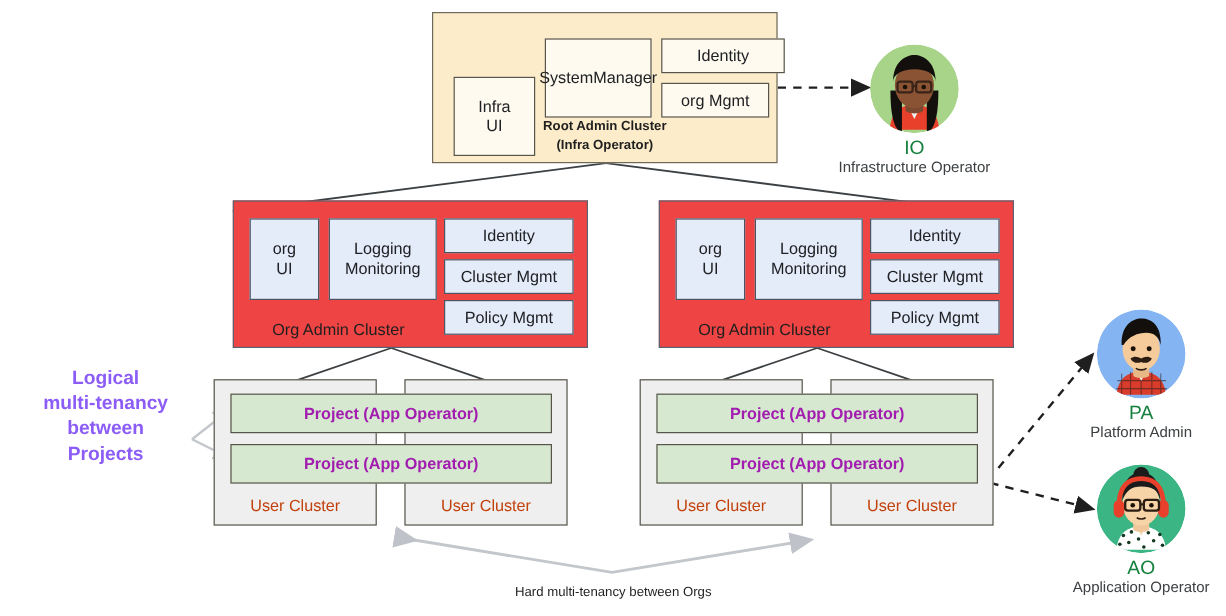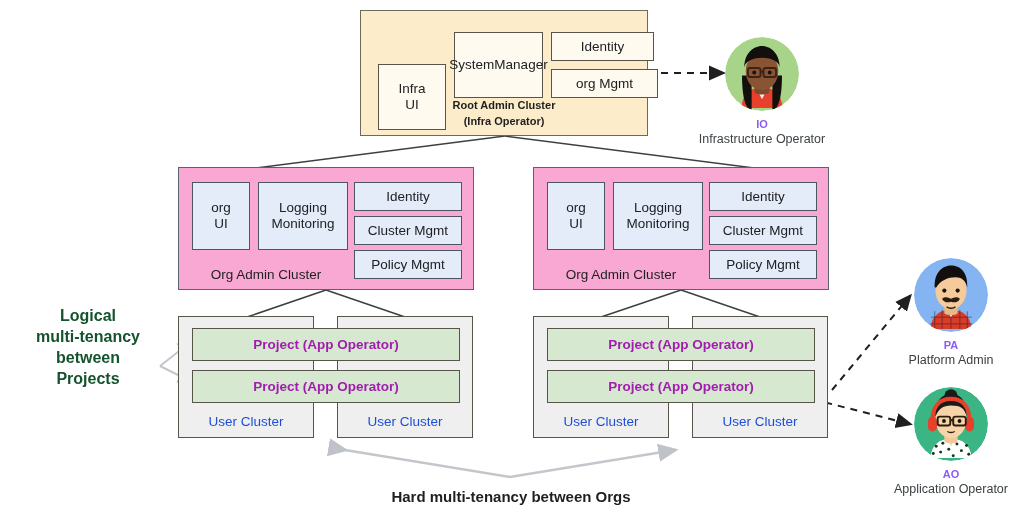--- a/index.html
+++ b/index.html
@@ -20,55 +20,55 @@
   }
   .root-title{
     position:absolute;left:0;right:0;bottom:6px;text-align:center;
     font-weight:bold;font-size:11px;line-height:16px;color:#1f1f1f;
   }
   .inner-cream{
     background:#fefaef;border:1.6px solid #57544a;
     font-size:13.5px;line-height:16px;color:#202124;
   }
 
-  .org-cluster{background:#f9a8d4;border:1.6px solid #5a6170;display:block;}
+  .org-cluster{background:#ef4444;border:1.6px solid #5a6170;display:block;margin-left:16px;}
   .org-title{
     position:absolute;left:8px;bottom:7px;width:158px;text-align:center;
     font-weight:normal;font-size:13.5px;color:#1f1f1f;
   }
   .inner-blue{
     background:#e4ecfa;border:1.6px solid #4c5564;
     font-size:13.5px;line-height:16px;color:#202124;
   }
 
   .user-cluster{background:#efefef;border:1.6px solid #57544a;display:block;}
   .uc-label{
     position:absolute;left:0;right:0;bottom:8px;text-align:center;
-    font-size:13.5px;color:#1d4ed8;
+    font-size:13.5px;color:#c2410c;
   }
 
   .project-bar{
     background:#d6e8d0;border:1.6px solid #57544a;
     font-weight:bold;font-size:13.5px;color:#a21caf;
     z-index:5;
   }
 
   .side-note{
     position:absolute;text-align:center;font-weight:bold;
-    font-size:16px;line-height:21px;color:#14532d;
+    font-size:16px;line-height:21px;color:#8b5cf6;
   }
   .bottom-note{
-    position:absolute;text-align:center;font-weight:bold;
-    font-size:15px;color:#1f1f1f;width:100%;
+    position:absolute;text-align:center;font-weight:normal;
+    font-size:11px;color:#1f1f1f;width:100%;
   }
 
   
   .persona{position:absolute;width:130px;text-align:center;}
   .persona .avatar{width:74px;height:74px;border-radius:50%;margin:0 auto;display:block;}
-  .persona .abbr{font-size:11px;color:#8b5cf6;margin-top:5px;line-height:16px;font-weight:bold;}
+  .persona .abbr{font-size:16px;color:#15803d;margin-top:5px;line-height:16px;}
   .persona .role{font-size:12.5px;color:#3c4043;line-height:15px;}
 </style>
 </head>
 <body>
 
 <div class="canvas">
 
   <svg class="wires" viewBox="0 0 1022 513">
     <defs>
       <marker id="mk-dark" markerWidth="9" markerHeight="9" refX="7" refY="4.5" orient="auto">
@@ -105,21 +105,21 @@
       <span>Infra</span>
       <span>UI</span>
     </div>
     <div class="box inner-cream" style="left:93px;top:21px;width:89px;height:66px;flex-direction:row;">
       <span>System</span>
       <span>Manager</span>
     </div>
     <div class="box inner-cream" style="left:190px;top:21px;width:103px;height:29px;">
       <span>Identity</span>
     </div>
-    <div class="box inner-cream" style="left:190px;top:58px;width:107px;height:29px;">
+    <div class="box inner-cream" style="left:190px;top:58px;width:90px;height:29px;">
       <span>org Mgmt</span>
     </div>
     <div class="root-title">
       <div>Root Admin Cluster</div>
       <div>(Infra Operator)</div>
     </div>
   </div>
 
   <div class="box org-cluster" style="left:178px;top:167px;width:296px;height:123px;">
     <div class="box inner-blue" style="left:13px;top:14px;width:58px;height:68px;flex-direction:column;">

